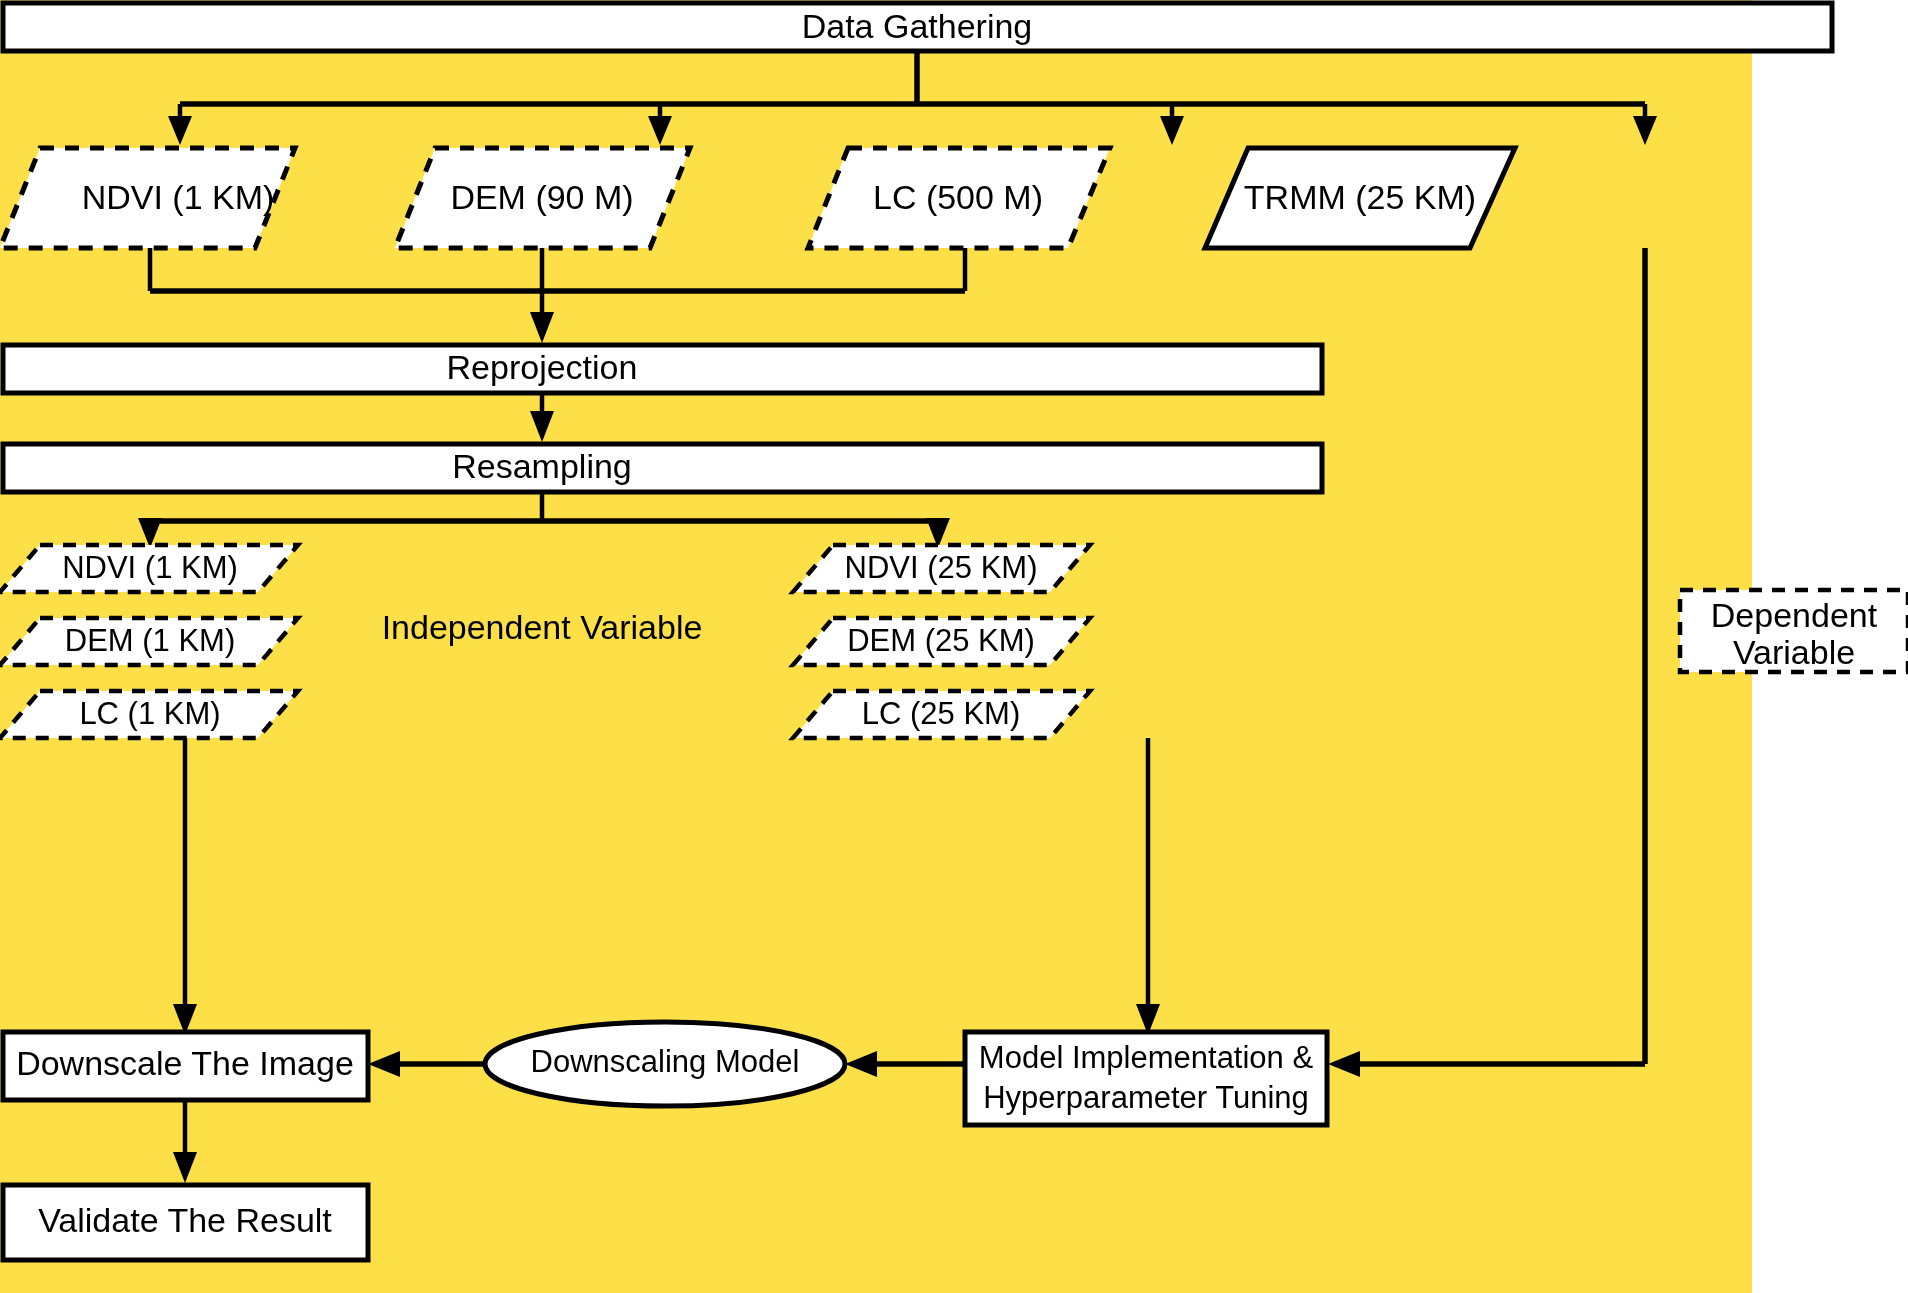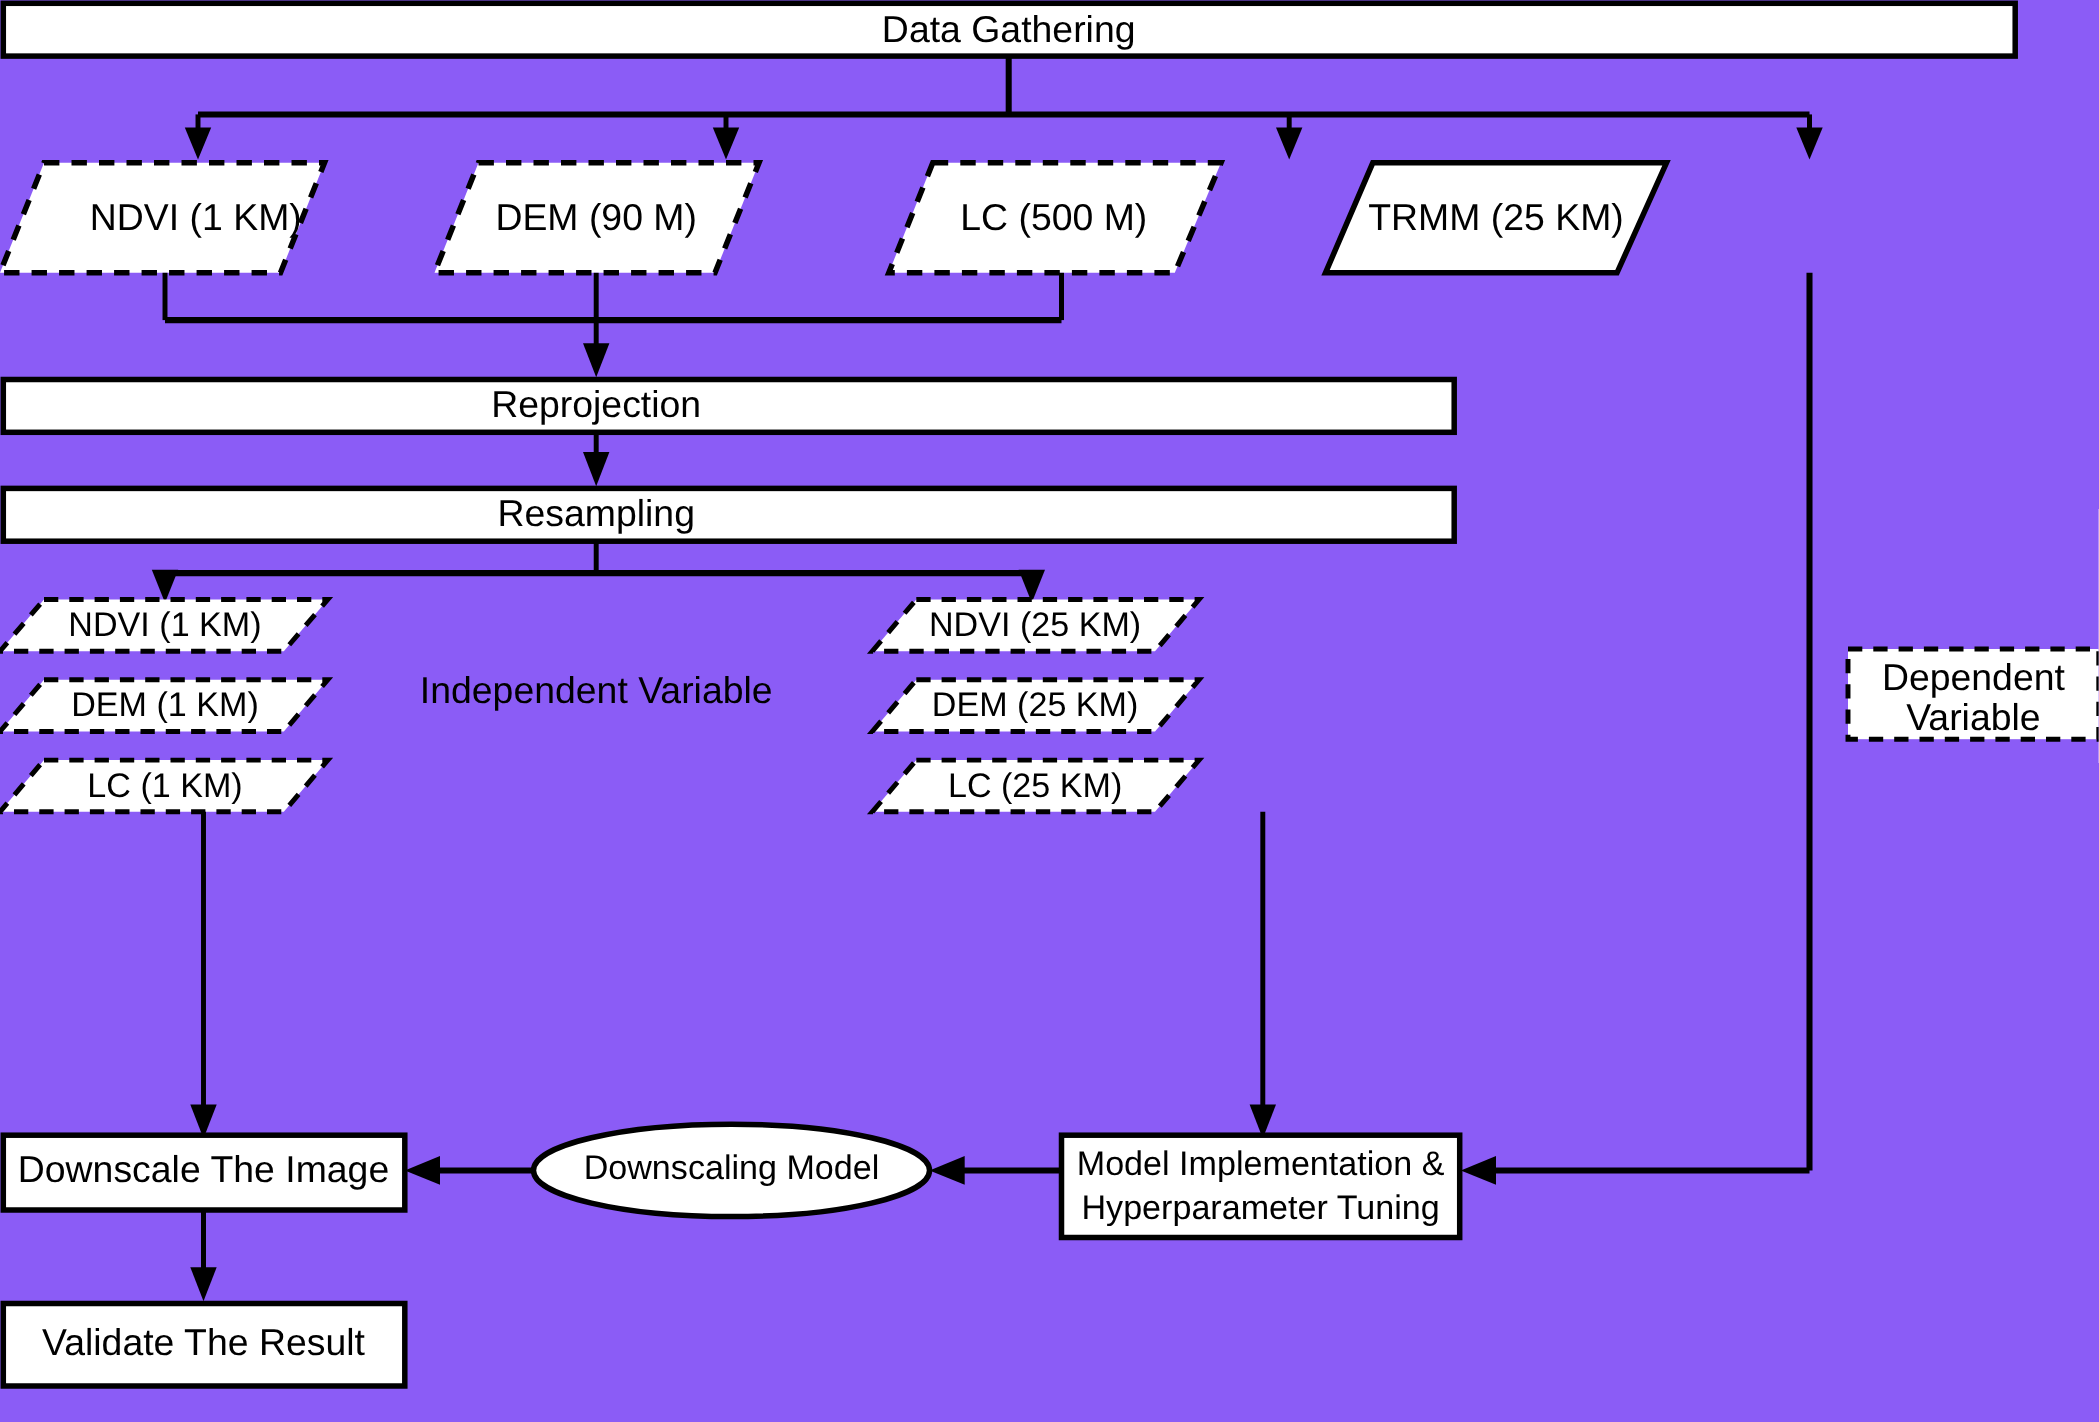--- a/index.html
+++ b/index.html
@@ -2,23 +2,23 @@
 <html><head>
 <meta charset="utf-8">
 <style>
   html, body {
     margin: 0;
     padding: 0;
     background: #ffffff;
   }
   #canvas {
     position: relative;
-    width: 1908px;
+    width: 1752px;
     height: 1293px;
-    background: #8b5cf6;
+    background: #fde047;
     font-family: "Liberation Sans", sans-serif;
   }
   svg#flow {
     position: absolute;
     left: 0;
     top: 0;
     width: 1908px;
     height: 1293px;
   }
   .node-text {

